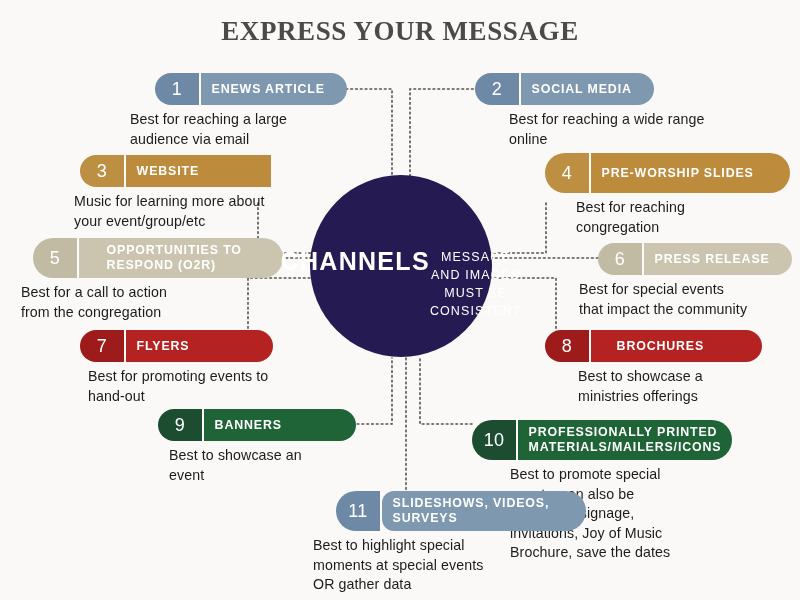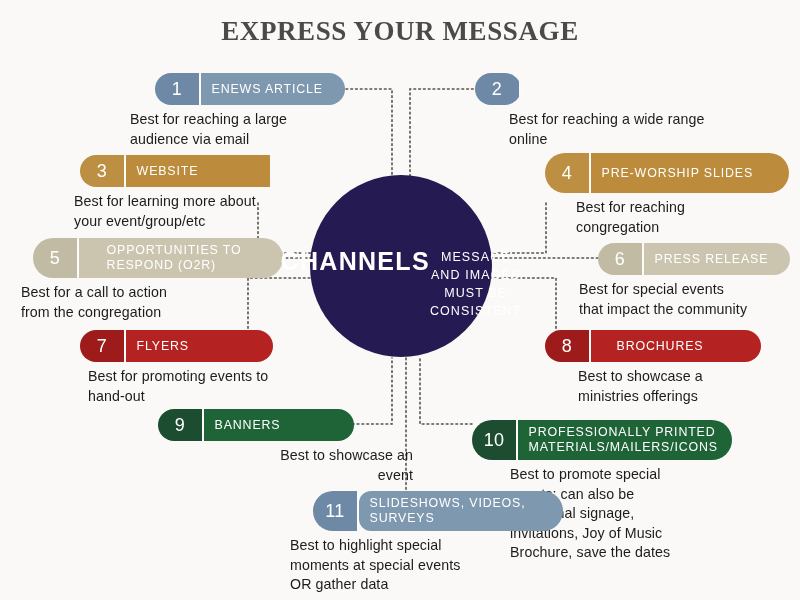--- a/index.html
+++ b/index.html
@@ -108,21 +108,21 @@
     background: rgba(255,255,255,0.55);
     margin: 3px 0;
     flex: 0 0 auto;
   }
   .pill .label {
     display: flex;
     flex-direction: column;
     justify-content: center;
     padding: 0 22px 0 11px;
     font-size: 12.4px;
-    font-weight: normal;
+    font-weight: bold;
     letter-spacing: 0.85px;
     line-height: 1.2;
     text-transform: uppercase;
   }
   .pill.one-line { height: 32px; }
   .pill.two-line { height: 40px; }
   .desc {
     font-size: 14.2px;
     line-height: 1.38;
     color: #1c1c1c;
@@ -189,32 +189,33 @@
       <div class="label">ENEWS ARTICLE</div>
     </div>
     <div class="desc" style="margin-left:-25px;">Best for reaching a large
 audience via email</div>
   </div>
 
   <div class="node" style="left:475px; top:73px; width:280px;">
     <div class="pill c-blue one-line">
       <div class="num">2</div>
       <div class="divider"></div>
+      <div class="label">SOCIAL MEDIA</div>
     </div>
     <div class="desc" style="margin-left:34px;">Best for reaching a wide range
 online</div>
   </div>
 
   <div class="node" style="left:80px; top:155px; width:250px;">
     <div class="pill c-gold one-line" style="padding-right:28px;">
       <div class="num">3</div>
       <div class="divider"></div>
       <div class="label" style="padding-right:72px;">WEBSITE</div>
     </div>
-    <div class="desc" style="margin-left:-6px;">Best for learning more about
+    <div class="desc" style="margin-left:-6px;">Music for learning more about
 your event/group/etc</div>
   </div>
 
   <div class="node" style="left:545px; top:153px; width:245px;">
     <div class="pill c-gold two-line">
       <div class="num">4</div>
       <div class="divider"></div>
       <div class="label" style="padding-right:36px;">PRE-WORSHIP
 SLIDES</div>
     </div>
@@ -262,39 +263,39 @@
     <div class="desc" style="margin-left:33px;">Best to showcase a
 ministries offerings</div>
   </div>
 
   <div class="node" style="left:158px; top:409px; width:255px;">
     <div class="pill c-green one-line">
       <div class="num">9</div>
       <div class="divider"></div>
       <div class="label" style="padding-right:74px;">BANNERS</div>
     </div>
-    <div class="desc" style="margin-left:11px;text-align:right;">Best to showcase an
+    <div class="desc" style="margin-left:11px;">Best to showcase an
 event</div>
   </div>
 
   <div class="node" style="left:472px; top:420px; width:260px;">
     <div class="pill c-green two-line">
       <div class="num">10</div>
       <div class="divider"></div>
       <div class="label" style="padding-right:11px;">PROFESSIONALLY PRINTED
 MATERIALS/MAILERS/ICONS</div>
     </div>
     <div class="desc" style="margin-left:38px;">Best to promote special
 events; can also be
 directional signage,
 invitations, Joy of Music
 Brochure, save the dates</div>
   </div>
 
-  <div class="node" style="left:313px; top:491px; width:250px;">
+  <div class="node" style="left:336px; top:491px; width:250px;">
     <div class="pill c-blue two-line">
       <div class="num">11</div>
       <div class="divider"></div>
       <div class="label" style="padding-right:14px;border-radius:12px;">SLIDESHOWS,
 VIDEOS, SURVEYS</div>
     </div>
     <div class="desc" style="margin-left:-23px;">Best to highlight special
 moments at special events
 OR gather data</div>
   </div>

